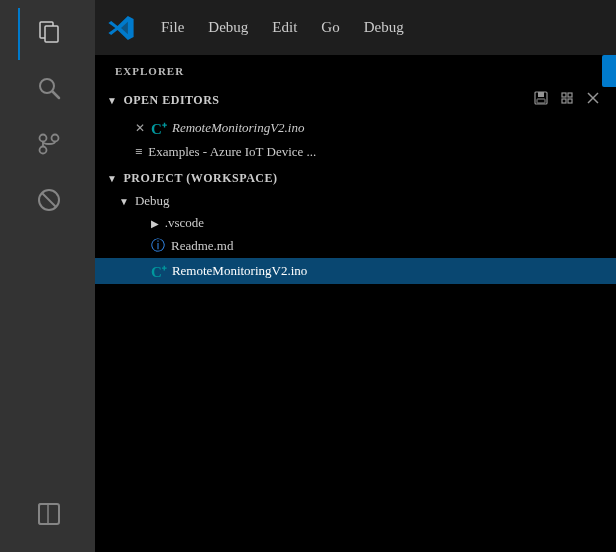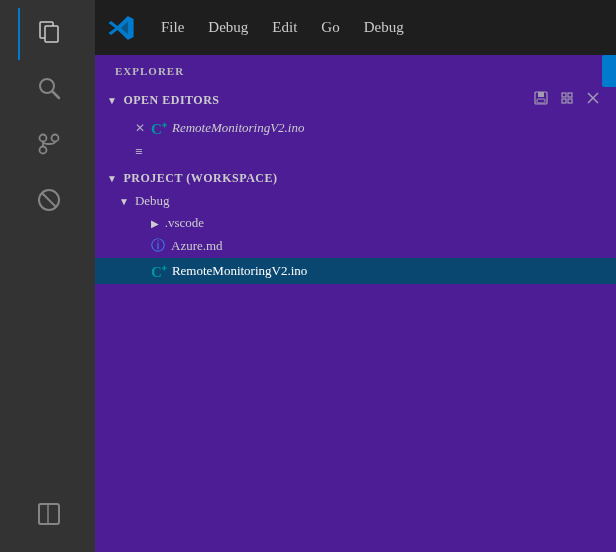--- a/index.html
+++ b/index.html
@@ -81,21 +81,21 @@
       color: #cccccc;
       font-size: 15px;
       padding: 4px 10px;
       cursor: pointer;
       border-radius: 3px;
     }
 
     
     .sidebar {
       flex: 1;
-      background: #4c1d95;
+      background: #000000;
       overflow-y: auto;
       font-size: 13px;
     }
 
     .explorer-header {
       color: #bbbbbb;
       font-size: 11px;
       font-weight: bold;
       letter-spacing: 1px;
       padding: 10px 20px 8px 20px;
@@ -312,20 +312,21 @@
     </div>
 
     <div class="tree-item tree-item-indent-2">
       <span class="close-icon">✕</span>
       <span class="arduino-icon">C⁺</span>
       <span style="font-style: italic; color: #cccccc;">RemoteMonitoringV2.ino</span>
     </div>
 
     <div class="tree-item tree-item-indent-2">
       <span class="file-icon" style="color:#cccccc;">≡</span>
+      <span>Examples - Azure IoT Device ...</span>
     </div>
 
     <div class="section-header" style="margin-top: 4px;">
       <div class="section-header-left">
         <span class="triangle">▼</span>
         <span>PROJECT (WORKSPACE)</span>
       </div>
     </div>
 
     <div class="tree-item tree-item-indent-1">
@@ -333,21 +334,21 @@
       <span>Debug</span>
     </div>
 
     <div class="tree-item tree-item-indent-3">
       <span class="triangle" style="margin-right:6px; font-size:10px;">▶</span>
       <span>.vscode</span>
     </div>
 
     <div class="tree-item tree-item-indent-3">
       <span class="info-icon">ⓘ</span>
-      <span>Azure.md</span>
+      <span>Readme.md</span>
     </div>
 
     <div class="tree-item tree-item-indent-3 selected">
       <span class="arduino-icon">C⁺</span>
       <span>RemoteMonitoringV2.ino</span>
     </div>
 
   </div>
 </div>
 

